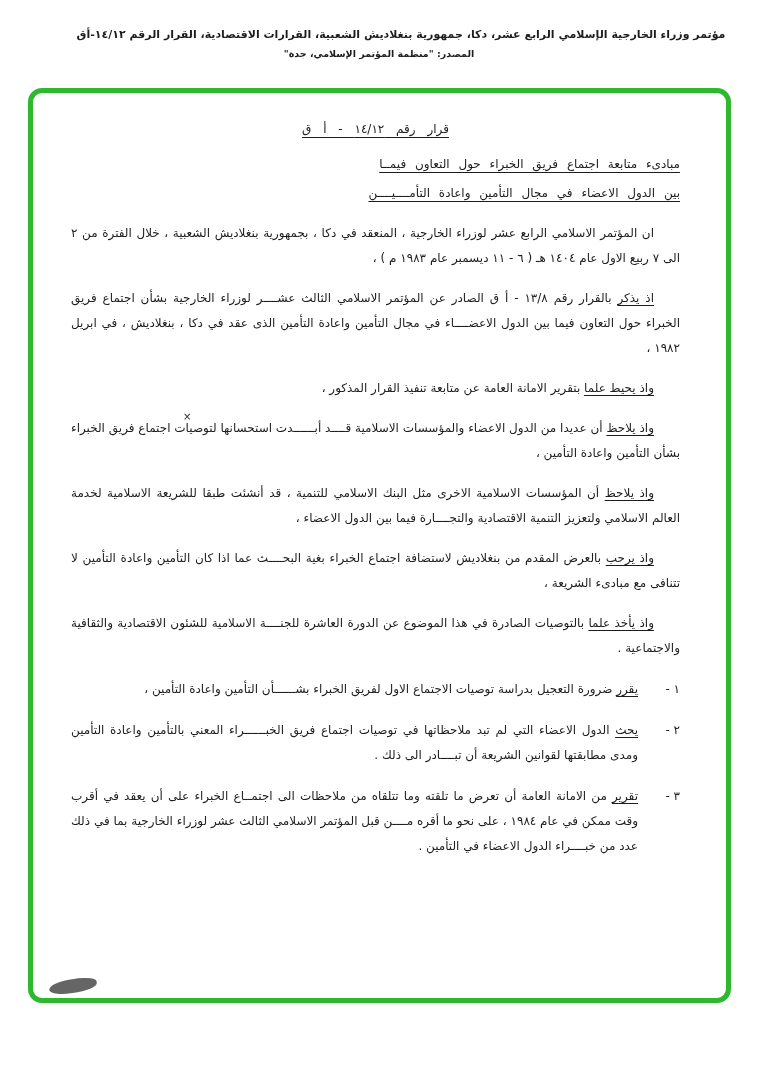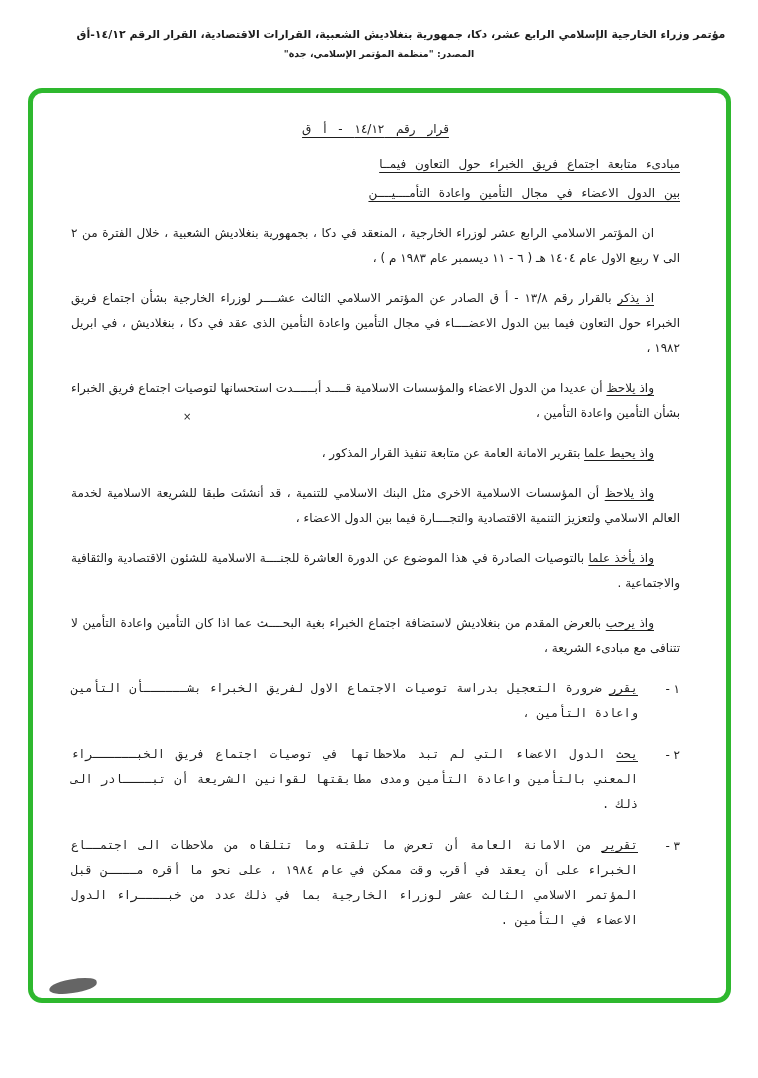--- a/index.html
+++ b/index.html
@@ -62,21 +62,21 @@
     text-decoration: underline;
     text-underline-offset: 3px;
     text-decoration-thickness: 1px;
     margin-top: 28px;
   }
   .item {
     display: flex;
     margin-top: 16px;
   }
   .item-num { flex: 0 0 42px; white-space: nowrap; }
-  .item-text { flex: 1; text-align: justify; text-align-last: right; font-family: Liberation Mono, monospace; }
+  .item-text { flex: 1; text-align: justify; text-align-last: right; }
 
   .artifact-x {
     position: absolute; left: 150px; top: 318px;
     font-size: 10px; color: #2a2a2a;
   }
   .artifact-smudge {
     position: absolute; left: 16px; top: 886px;
     width: 48px; height: 14px;
     background: #4a4a4a;
     border-radius: 60% 40% 55% 45%;
@@ -98,29 +98,29 @@
     <div class="doc-content">
 
       <div class="doc-title">قرار رقم ١٤/١٢ - أ ق</div>
       <div class="doc-subtitle">مبادىء متابعة اجتماع فريق الخبراء حول التعاون فيمــا</div>
       <div class="doc-subtitle">بين الدول الاعضاء في مجال التأمين واعادة التأمــــيــــن</div>
 
       <p class="para">ان المؤتمر الاسلامي الرابع عشر لوزراء الخارجية ، المنعقد في دكا ، بجمهورية بنغلاديش الشعبية ، خلال الفترة من ٢ الى ٧ ربيع الاول عام ١٤٠٤ هـ ( ٦ - ١١ ديسمبر عام ١٩٨٣ م ) ،</p>
 
       <p class="para"><span class="lead">اذ يذكر</span><span> بالقرار رقم ١٣/٨ - أ ق الصادر عن المؤتمر الاسلامي الثالث عشــــر لوزراء الخارجية بشأن اجتماع فريق الخبراء حول التعاون فيما بين الدول الاعضــــاء في مجال التأمين واعادة التأمين الذى عقد في دكا ، بنغلاديش ، في ابريل ١٩٨٢ ،</span></p>
 
+      <p class="para"><span class="lead">واذ يحيط علما</span><span> بتقرير الامانة العامة عن متابعة تنفيذ القرار المذكور ،</span></p>
+
       <p class="para"><span class="lead">واذ يلاحظ</span><span> أن عديدا من الدول الاعضاء والمؤسسات الاسلامية قــــد أبــــــدت استحسانها لتوصيات اجتماع فريق الخبراء بشأن التأمين واعادة التأمين ،</span></p>
-
-      <p class="para"><span class="lead">واذ يحيط علما</span><span> بتقرير الامانة العامة عن متابعة تنفيذ القرار المذكور ،</span></p>
 
       <p class="para"><span class="lead">واذ يلاحظ</span><span> أن المؤسسات الاسلامية الاخرى مثل البنك الاسلامي للتنمية ، قد أنشئت طبقا للشريعة الاسلامية لخدمة العالم الاسلامي ولتعزيز التنمية الاقتصادية والتجــــارة فيما بين الدول الاعضاء ،</span></p>
 
+      <p class="para"><span class="lead">واذ يرحب</span><span> بالعرض المقدم من بنغلاديش لاستضافة اجتماع الخبراء بغية البحــــث عما اذا كان التأمين واعادة التأمين لا تتنافى مع مبادىء الشريعة ،</span></p>
+
       <p class="para"><span class="lead">واذ يأخذ علما</span><span> بالتوصيات الصادرة في هذا الموضوع عن الدورة العاشرة للجنــــة الاسلامية للشئون الاقتصادية والثقافية والاجتماعية .</span></p>
-
-      <p class="para"><span class="lead">واذ يرحب</span><span> بالعرض المقدم من بنغلاديش لاستضافة اجتماع الخبراء بغية البحــــث عما اذا كان التأمين واعادة التأمين لا تتنافى مع مبادىء الشريعة ،</span></p>
 
       <div class="item">
         <span class="item-num">١ -</span>
         <span class="item-text"><span class="lead">يقرر</span><span> ضرورة التعجيل بدراسة توصيات الاجتماع الاول لفريق الخبراء بشــــــأن التأمين واعادة التأمين ،</span></span>
       </div>
 
       <div class="item">
         <span class="item-num">٢ -</span>
         <span class="item-text"><span class="lead">يحث</span><span> الدول الاعضاء التي لم تبد ملاحظاتها في توصيات اجتماع فريق الخبــــــراء المعني بالتأمين واعادة التأمين ومدى مطابقتها لقوانين الشريعة أن تبــــادر الى ذلك .</span></span>
       </div>

